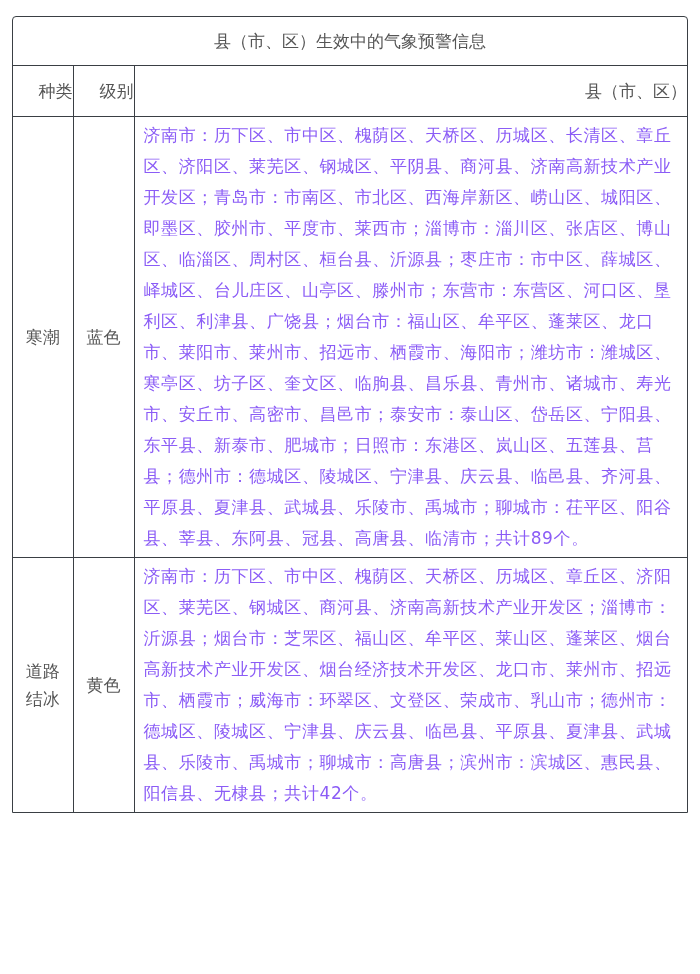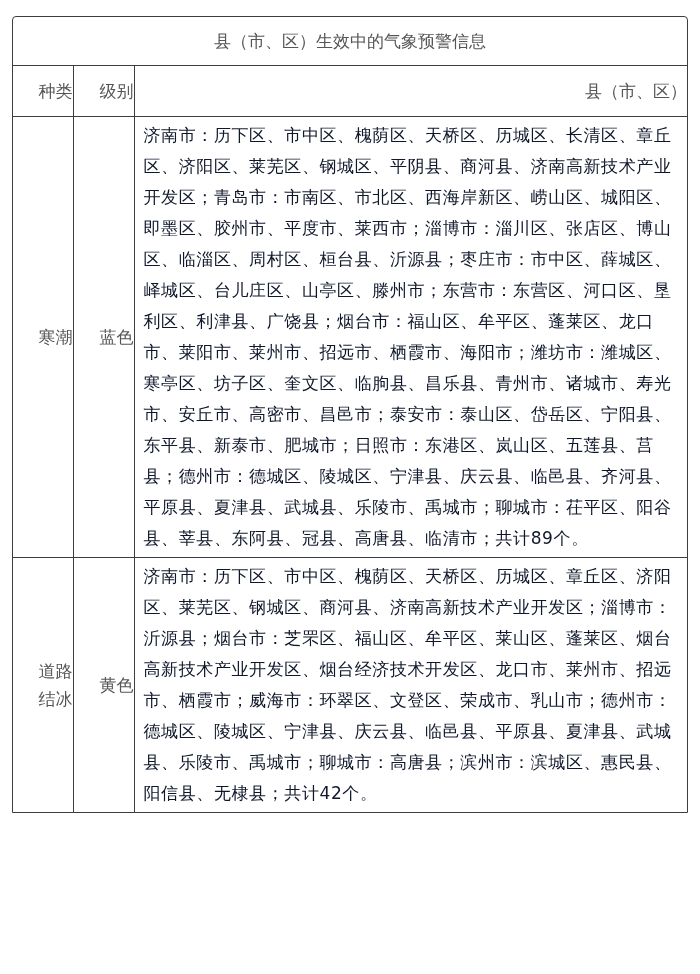--- a/index.html
+++ b/index.html
@@ -8,22 +8,22 @@
   .tbl { position: absolute; left: 12px; top: 16px; width: 676px;
          border: 1.5px solid #3a3f44; border-radius: 4px 4px 0 0; box-sizing: border-box; }
   table { border-collapse: collapse; width: 100%; table-layout: fixed; }
   td, th { border: 1.5px solid #3a3f44; font-weight: normal; padding: 0; vertical-align: middle; }
   tr:first-child th { border-top: none; }
   tr th:first-child, tr td:first-child { border-left: none; }
   tr th:last-child, tr td:last-child { border-right: none; }
   tr:last-child td { border-bottom: none; }
   .title { height: 48px; text-align: center; font-size: 17px; color: #555; }
   .hdr { height: 50px; text-align: right; font-size: 17px; color: #555; }
-  .c1, .c2 { text-align: right; font-size: 17px; color: #555; line-height: 28px; }
-  .c3 { text-align: left; font-size: 17px; color: #0f172a; line-height: 31px;
+  .c1, .c2 { text-align: center; font-size: 17px; color: #555; line-height: 28px; }
+  .c3 { text-align: left; font-size: 17px; color: #8b5cf6; line-height: 31px;
         padding: 3px 8px 3px 9px; word-break: break-all; letter-spacing: 0.6px; }
   .col1 { width: 60px; } .col2 { width: 61px; }
 </style>
 </head>
 <body>
 
 <div class="tbl">
   <table>
     <colgroup>
         <col class="col1">

